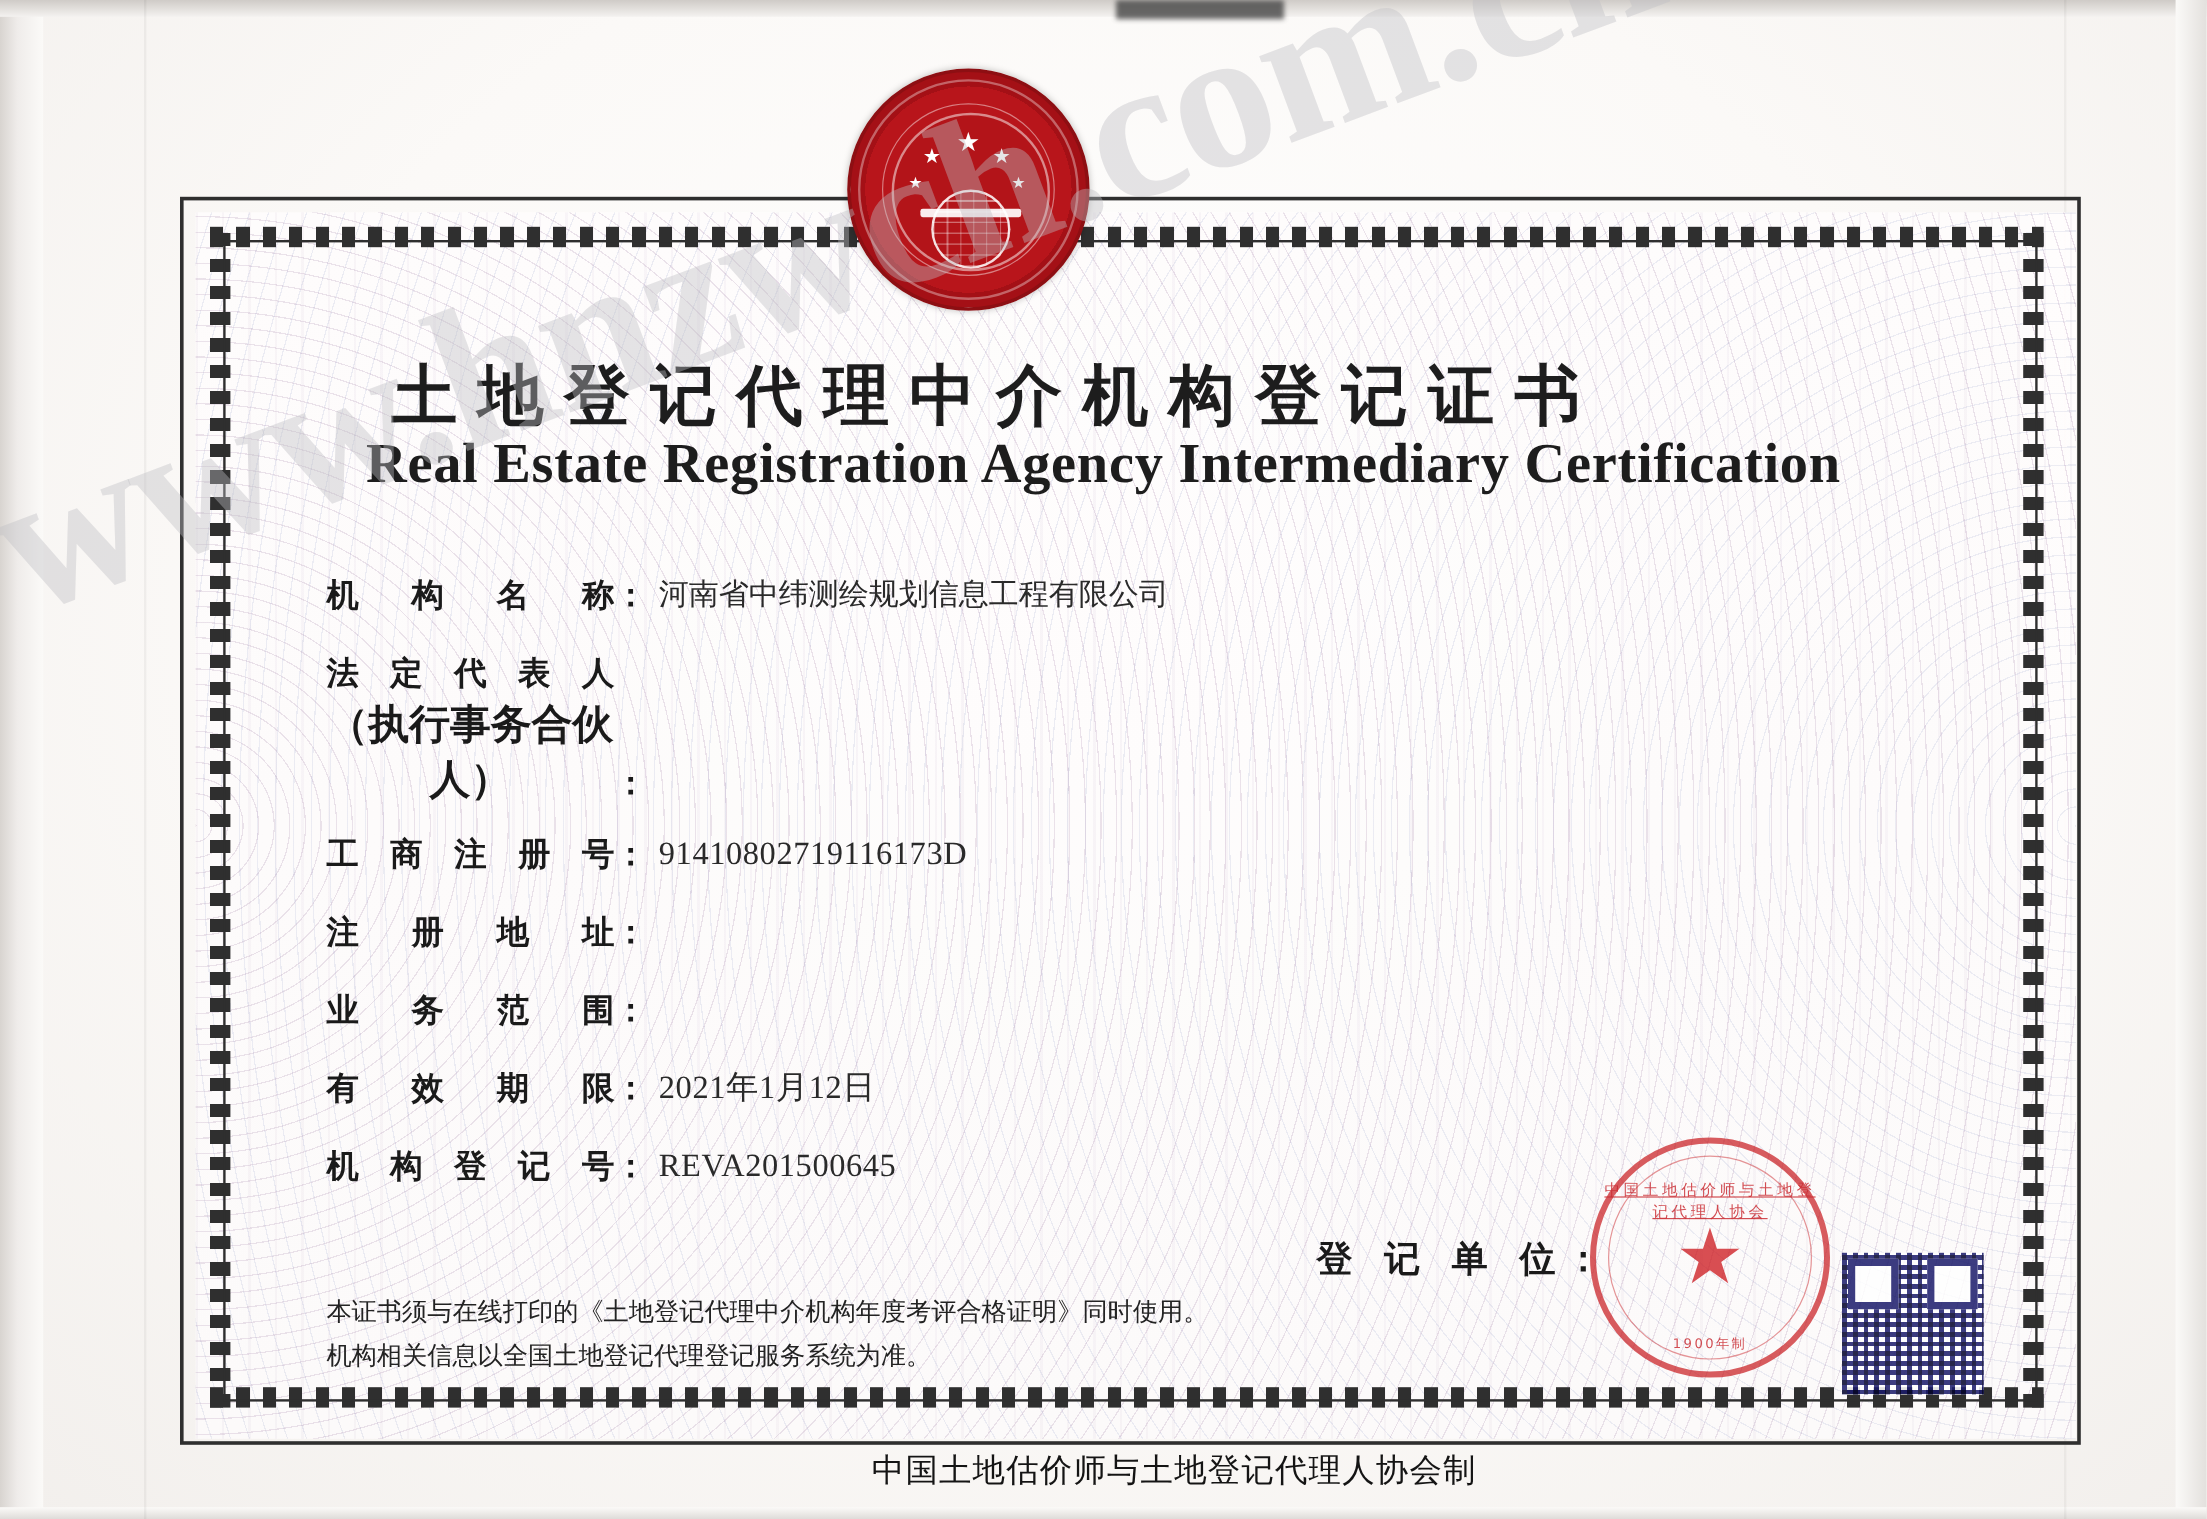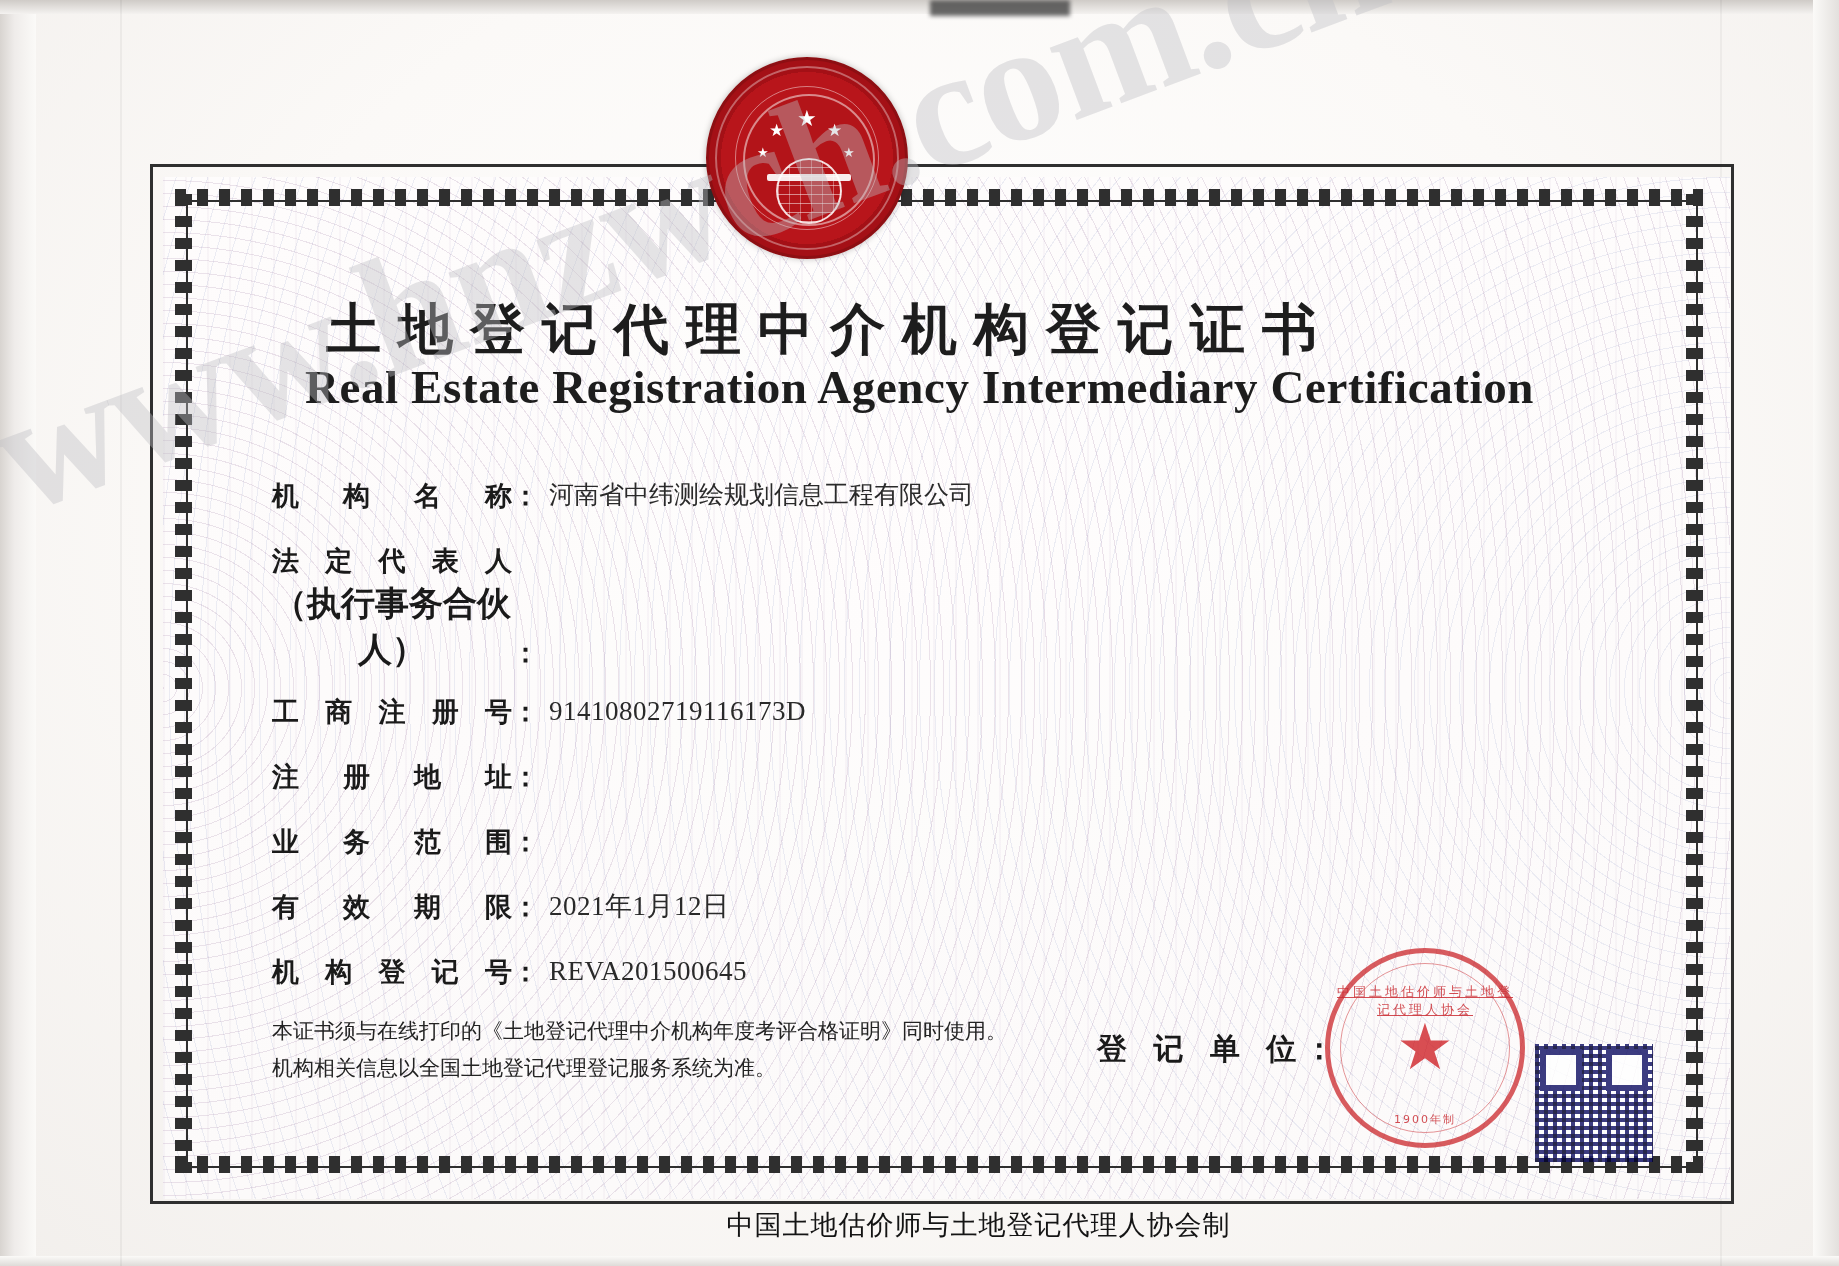--- a/index.html
+++ b/index.html
@@ -311,22 +311,22 @@
     width: 30px; height: 30px;
     border: 6px solid #1b1b6b;
     background: #fff;
   }
   .qr::before { left: 5px; top: 5px; }
   .qr::after  { right: 5px; top: 5px; }
 
   
   .notes {
     position: absolute;
-    left: 272px; top: 1014px;
-    font-family: Liberation Mono, monospace;
+    left: 272px; top: 1075px;
+    font-family: Liberation Sans, sans-serif;
     font-size: 21px;
     color: #232323;
     line-height: 37px;
   }
   .notes .n2 { display: block; }
 
   
   .issuer {
     position: absolute;
     left: 0; top: 1207px; width: 1839px;

